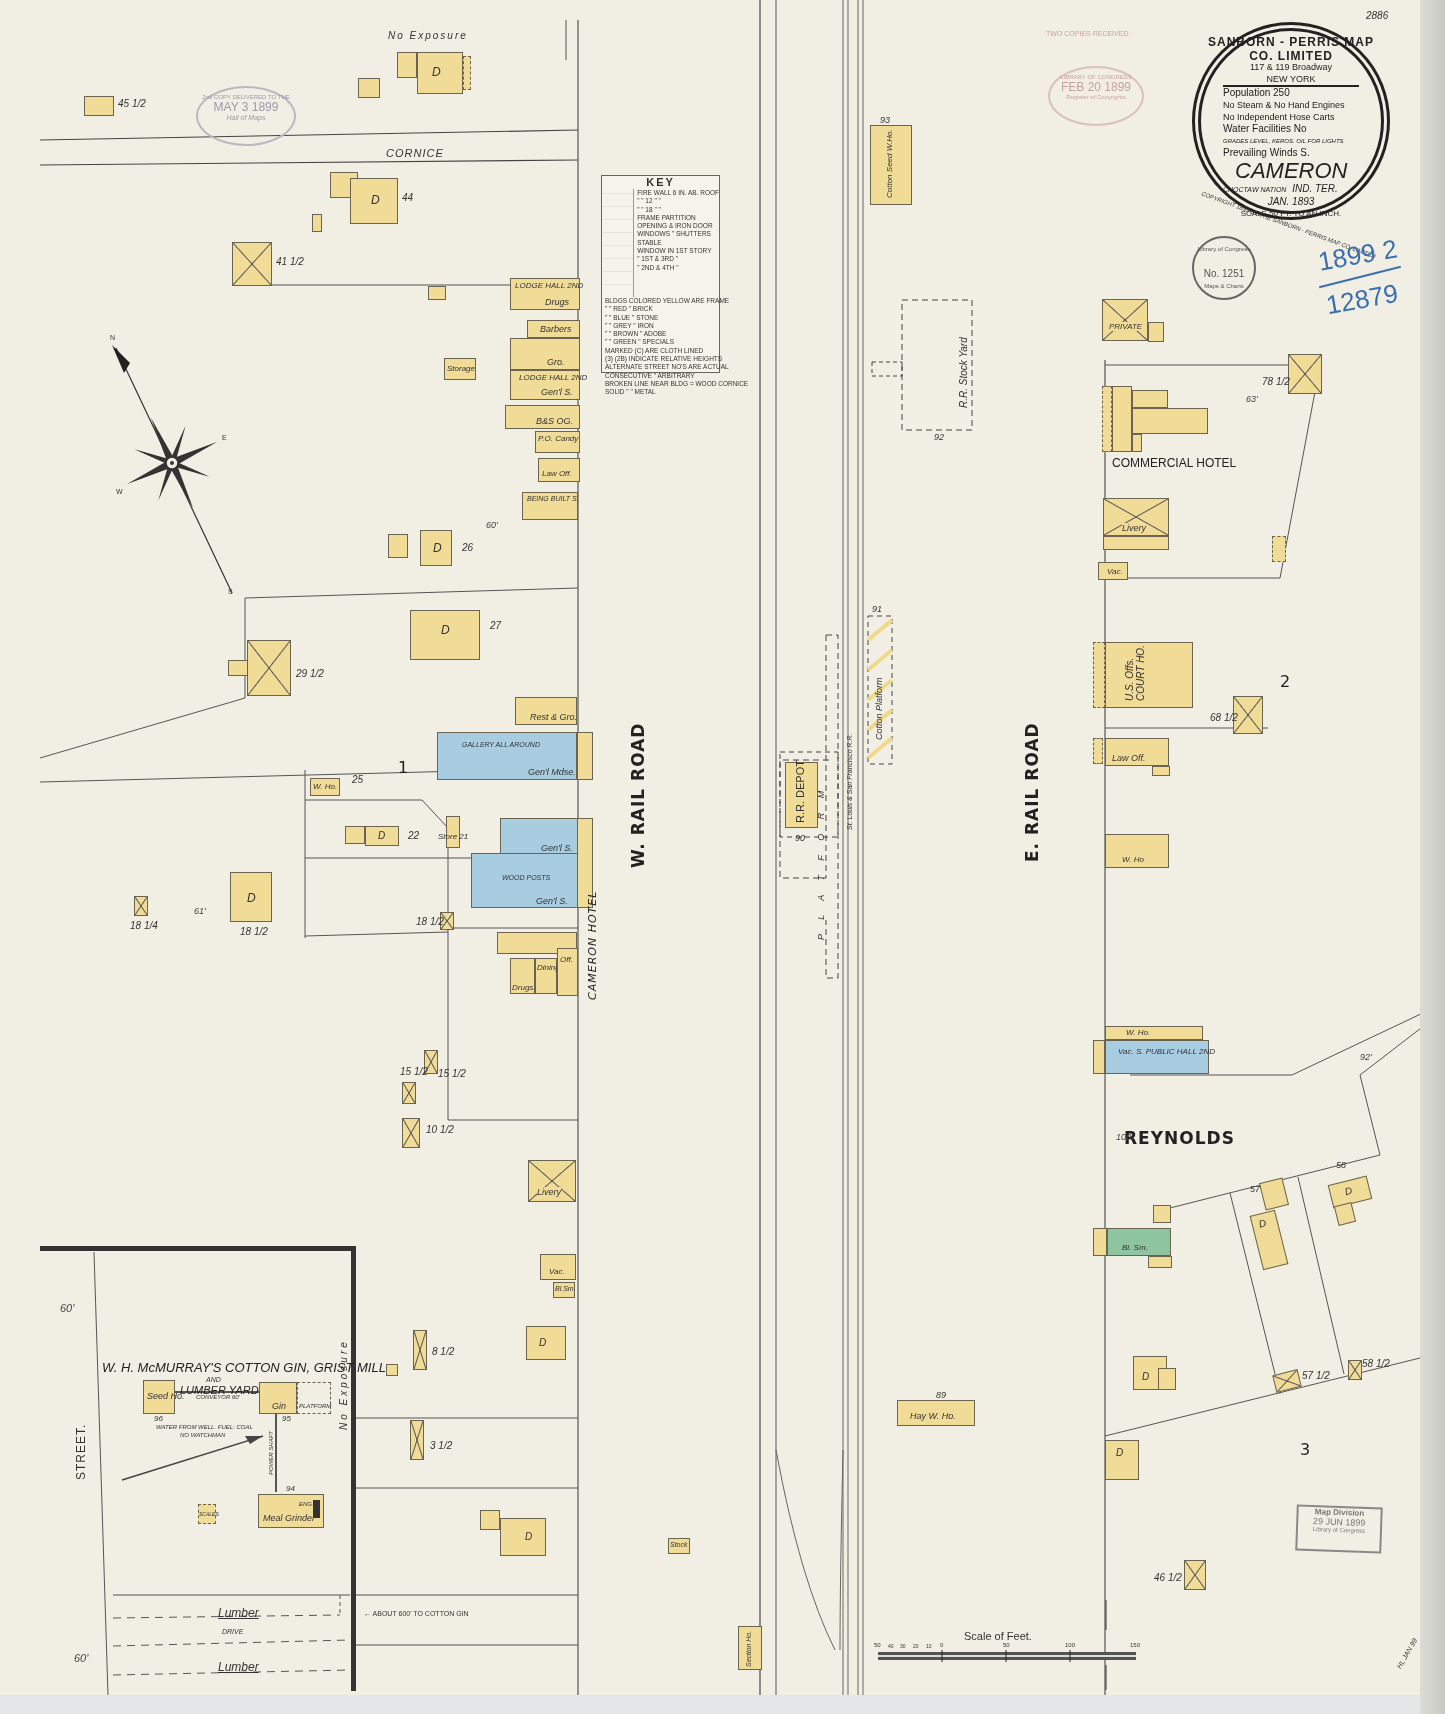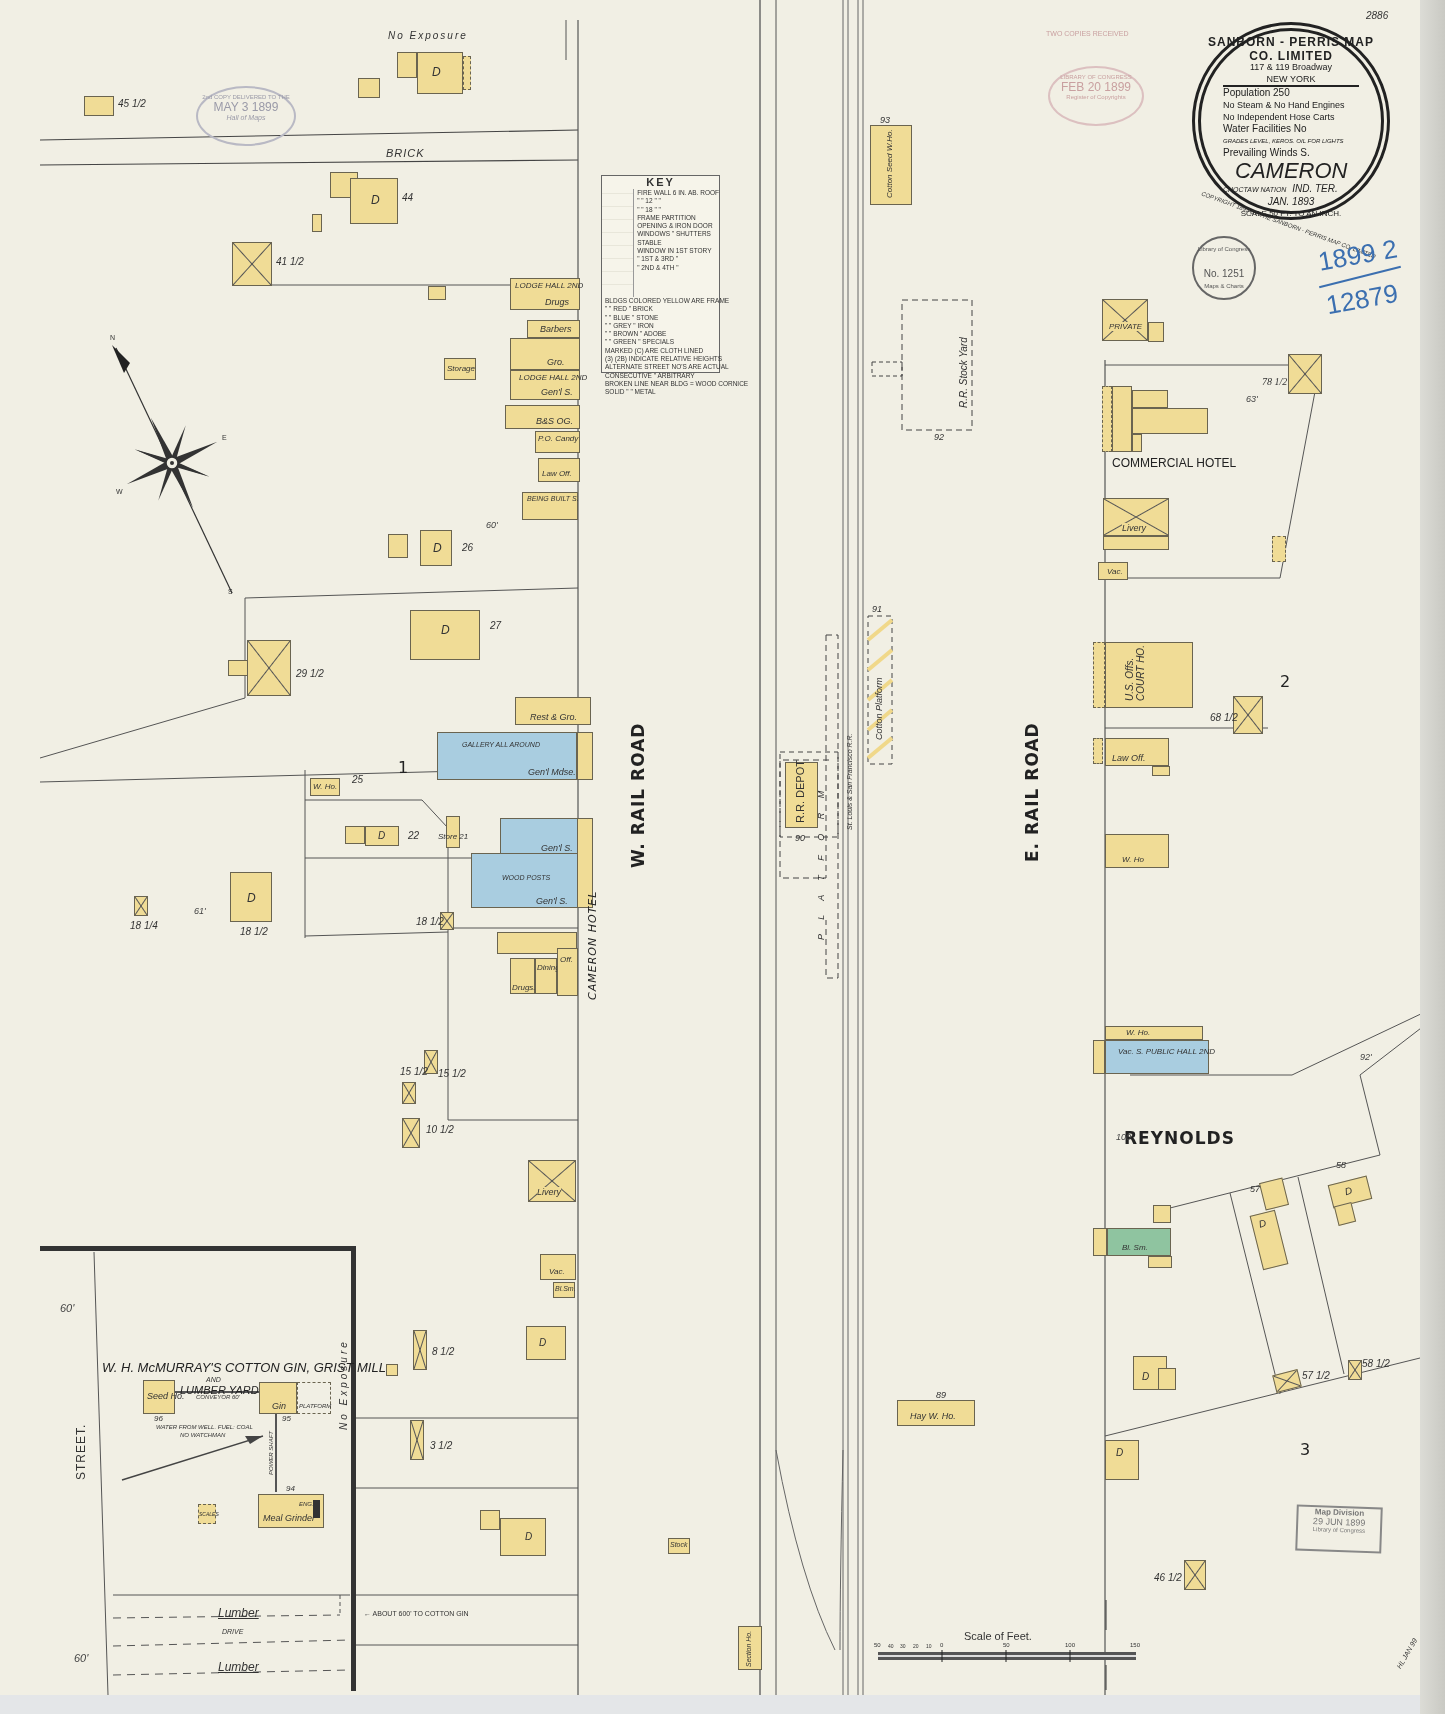--- a/index.html
+++ b/index.html
@@ -197,21 +197,21 @@
     </div>
   <div class="blab" style="left:462px;top:542px;">26</div>
   <div class="bld" style="left:410px;top:610px;width:70px;height:50px;">
       <span class="blab" style="left:30px;top:12px;font-size:12px;">D</span>
     </div>
   <div class="blab" style="left:490px;top:620px;">27</div>
   <div class="bld" style="left:228px;top:660px;width:20px;height:16px;"></div>
   <div class="bld xbox" style="left:247px;top:640px;width:44px;height:56px;"></div>
   <div class="blab" style="left:296px;top:668px;">29 1/2</div>
 
-  <div class="bld" style="left:515px;top:697px;width:76px;height:28px;">
+  <div class="bld" style="left:515px;top:697px;width:62px;height:28px;">
       <span class="blab" style="left:14px;top:14px;font-size:9px;">Rest &amp; Gro.</span>
     </div>
   <div class="bld blue" style="left:437px;top:732px;width:140px;height:48px;">
     <span class="blab" style="left:24px;top:8px;font-size:7px;">GALLERY ALL AROUND</span>
     <span class="blab" style="left:90px;top:34px;font-size:9px;">Gen'l Mdse.</span>
   </div>
   <div class="bld" style="left:577px;top:732px;width:16px;height:48px;"></div>
   <div class="bld blue" style="left:500px;top:818px;width:78px;height:36px;">
       <span class="blab" style="left:40px;top:24px;font-size:9px;">Gen'l S.</span>
     </div>
@@ -343,21 +343,21 @@
       <span class="blab" style="left:6px;top:22px;font-size:8px;background:#f0dc96;">PRIVATE</span>
     </div>
   <div class="bld" style="left:1148px;top:322px;width:16px;height:20px;"></div>
   <div class="bld dash" style="left:1102px;top:386px;width:10px;height:66px;background:#f0dc96;"></div>
   <div class="bld" style="left:1112px;top:386px;width:20px;height:66px;"></div>
   <div class="bld" style="left:1132px;top:390px;width:36px;height:18px;"></div>
   <div class="bld" style="left:1132px;top:408px;width:76px;height:26px;"></div>
   <div class="bld" style="left:1132px;top:434px;width:10px;height:18px;"></div>
   <div class="lbl" style="left:1112px;top:456px;font-size:12px;font-style:normal;color:#222;">COMMERCIAL HOTEL</div>
   <div class="bld xbox" style="left:1288px;top:354px;width:34px;height:40px;"></div>
-  <div class="blab" style="left:1262px;top:376px;font-family:Liberation Serif, serif;">78 1/2</div>
+  <div class="blab" style="left:1262px;top:376px;">78 1/2</div>
   <div class="bld xbox" style="left:1103px;top:498px;width:66px;height:38px;">
       <span class="blab" style="left:18px;top:24px;font-size:9px;background:#f0dc96;">Livery</span>
     </div>
   <div class="bld" style="left:1103px;top:536px;width:66px;height:14px;"></div>
   <div class="bld dash" style="left:1272px;top:536px;width:14px;height:26px;background:#f0dc96;"></div>
   <div class="bld" style="left:1098px;top:562px;width:30px;height:18px;">
       <span class="blab" style="left:8px;top:4px;font-size:8px;">Vac.</span>
     </div>
 
   <div class="bld dash" style="left:1093px;top:642px;width:12px;height:66px;background:#f0dc96;"></div>
@@ -409,21 +409,21 @@
   <div class="bld xbox" style="left:1274px;top:1372px;width:26px;height:18px;transform:rotate(-14deg);"></div>
   <div class="blab" style="left:1302px;top:1370px;">57 1/2</div>
   <div class="bld xbox" style="left:1348px;top:1360px;width:14px;height:20px;"></div>
   <div class="blab" style="left:1362px;top:1358px;">58 1/2</div>
   <div class="bld" style="left:1105px;top:1440px;width:34px;height:40px;">
       <span class="blab" style="left:10px;top:6px;font-size:10px;">D</span>
     </div>
   <div class="bld xbox" style="left:1184px;top:1560px;width:22px;height:30px;"></div>
   <div class="blab" style="left:1154px;top:1572px;">46 1/2</div>
 
-  <div class="lbl" style="left:386px;top:147px;font-size:11px;font-style:italic;color:#333;letter-spacing:1px;">BRICK</div>
+  <div class="lbl" style="left:386px;top:147px;font-size:11px;font-style:italic;color:#333;letter-spacing:1px;">CORNICE</div>
   <div class="lbl" style="left:388px;top:30px;font-size:10px;letter-spacing:2px;">No Exposure</div>
   <div class="street vert" style="left:628px;top:868px;font-size:17px;">W. RAIL ROAD</div>
   <div class="street vert" style="left:1022px;top:862px;font-size:17px;">E. RAIL ROAD</div>
   <div class="lbl vert" style="left:74px;top:1480px;font-size:12px;font-style:normal;color:#333;letter-spacing:1px;">STREET.</div>
 
   <div class="street" style="left:398px;top:758px;font-size:16px;font-weight:normal;">1</div>
   <div class="street" style="left:1280px;top:672px;font-size:16px;font-weight:normal;">2</div>
   <div class="street" style="left:1300px;top:1440px;font-size:16px;font-weight:normal;">3</div>
 
   <div class="lbl" style="left:110px;top:334px;font-size:7px;font-style:normal;">N</div>

